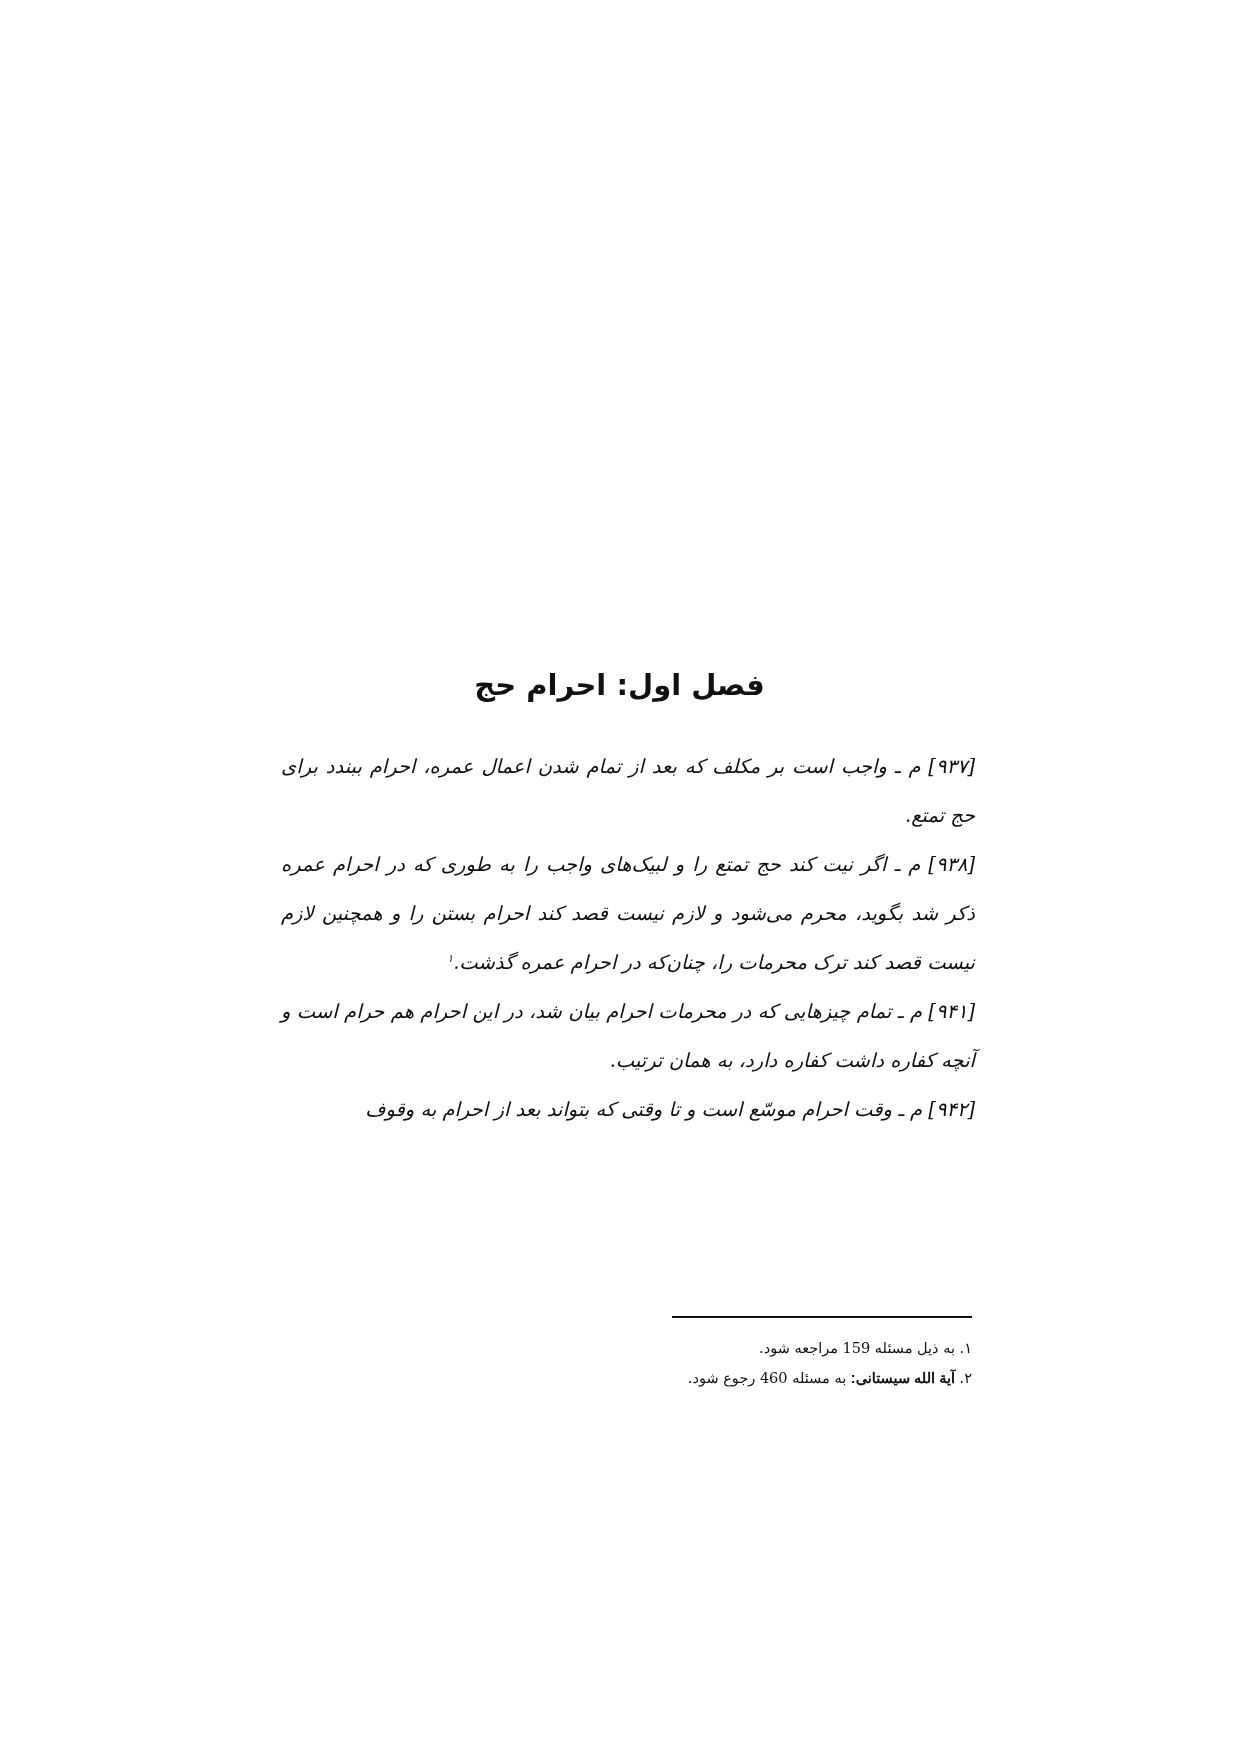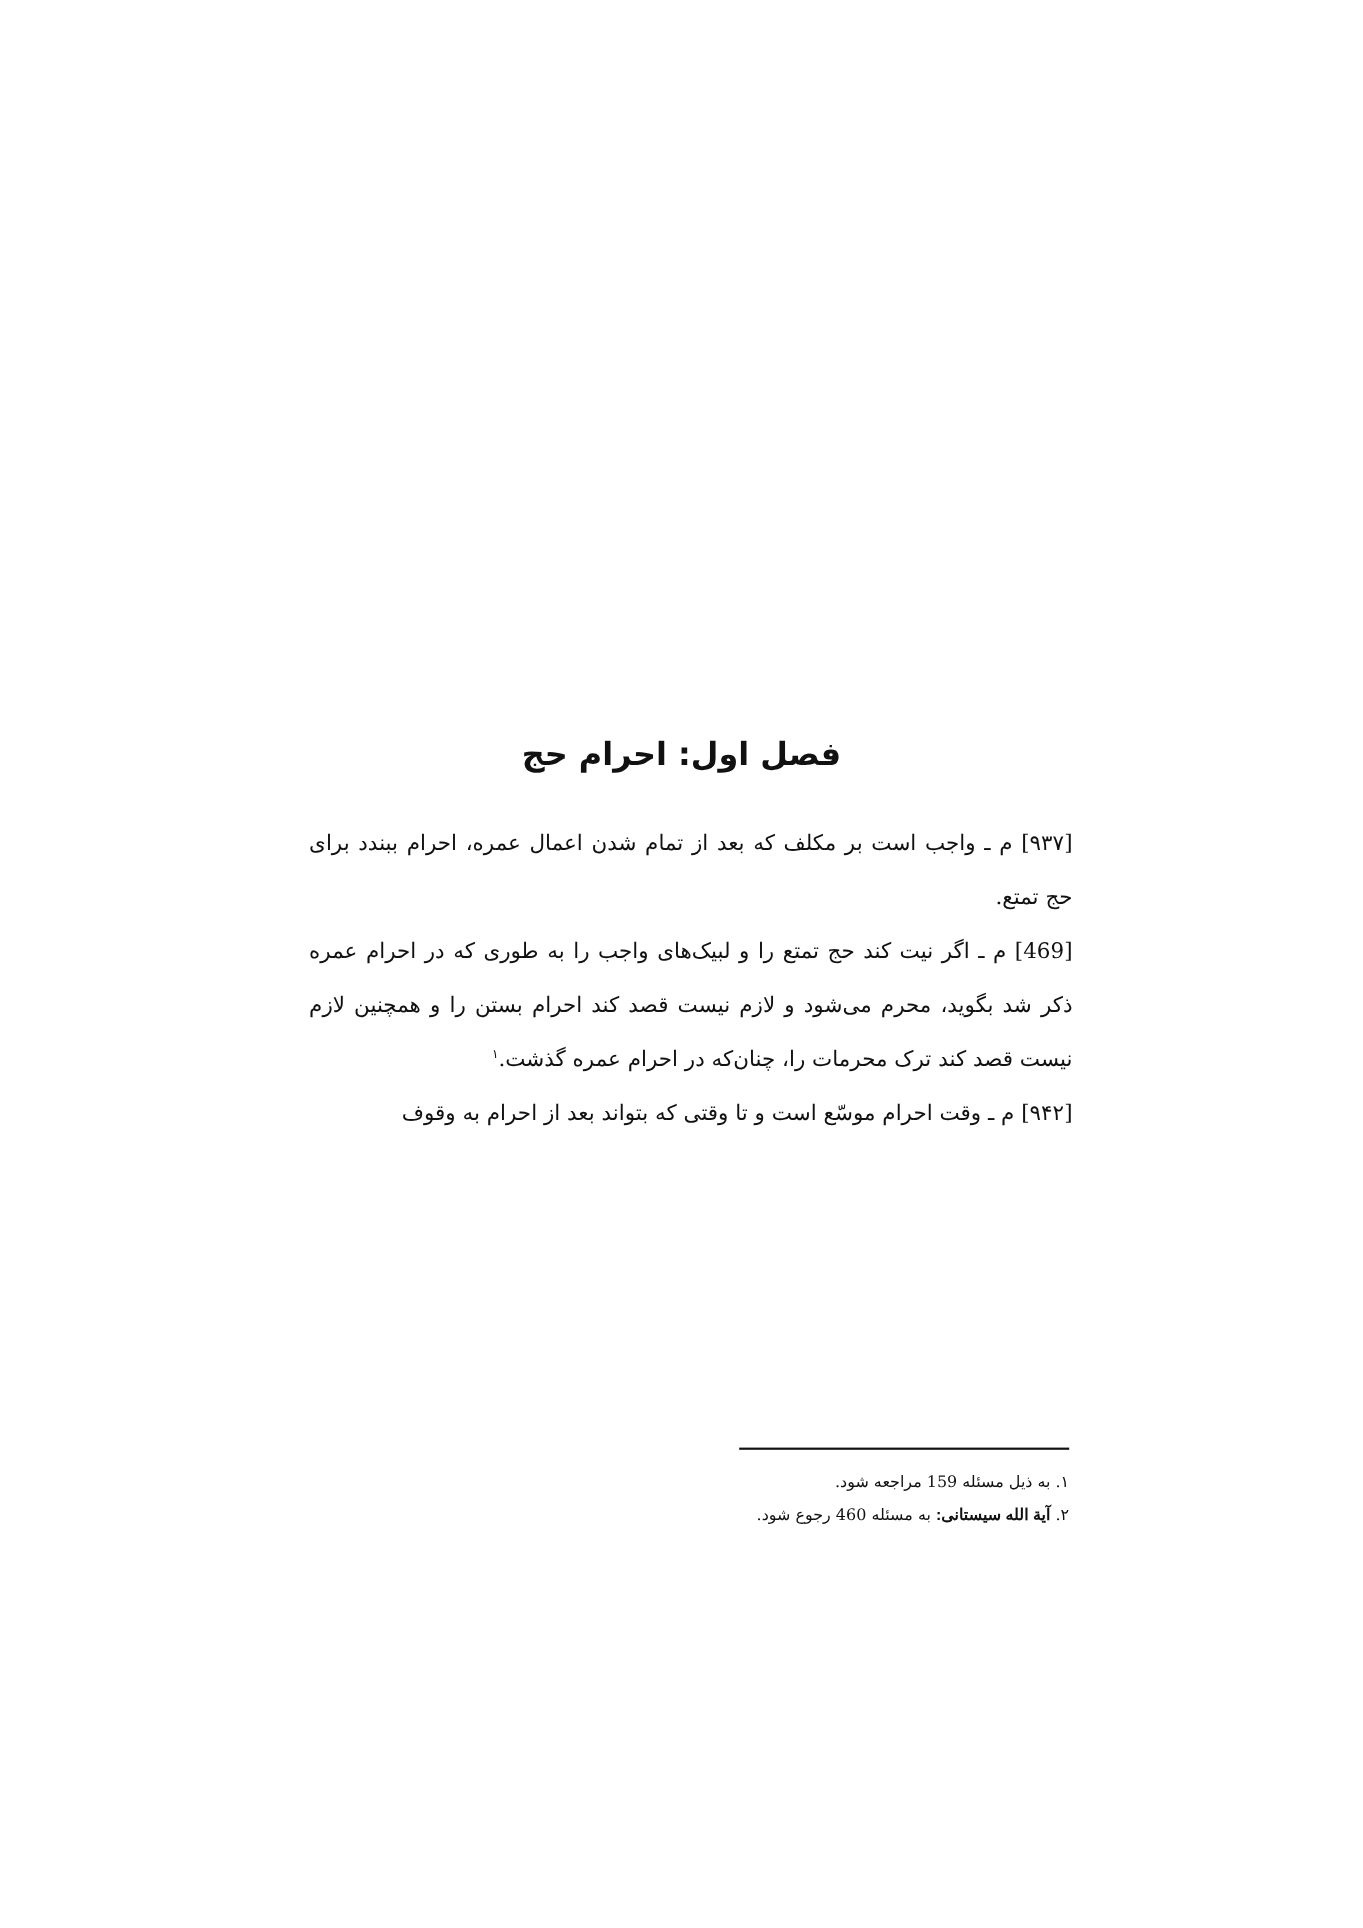--- a/index.html
+++ b/index.html
@@ -4,41 +4,45 @@
 <style>
   html, body { margin: 0; padding: 0; background: #ffffff; }
   body { width: 1239px; height: 1753px; position: relative; overflow: hidden;
          font-family: "DejaVu Serif", "Liberation Serif", serif; color: #111; }
   .page { position: absolute; left: 0; top: 0; width: 1239px; height: 1753px; }
   .title { position: absolute; top: 660px; left: 0; width: 1239px; text-align: center;
            direction: rtl; font-family: "DejaVu Sans", sans-serif; font-weight: bold;
            font-size: 29px; line-height: 50px; }
   .body-text { position: absolute; top: 742px; left: 265px; width: 710px; direction: rtl;
                font-size: 19.5px; line-height: 49px; text-align: justify; }
-  .para { margin: 0 0 0 16px; text-indent: 0; }
+  .para { margin: 0 0 0 16px; text-indent: 0; font-style: italic; }
   sup { font-size: 11px; line-height: 0; vertical-align: super; }
   .sep { position: absolute; top: 1316px; left: 672px; width: 300px; height: 2px; background: #111; }
   .footnotes { position: absolute; top: 1333px; left: 600px; width: 372px; direction: rtl;
                font-size: 14.5px; line-height: 30px; text-align: right; }
   .fn-bold { font-weight: bold; font-family: Liberation Sans, sans-serif; }
 </style>
 </head>
 <body>
 
 <div class="page">
   <div class="title">فصل اول: احرام حج</div>
 
   <div class="body-text">
     <p class="para">
       <span>[۹۳۷]</span>
       <span>م ـ واجب است بر مکلف که بعد از تمام شدن اعمال عمره، احرام ببندد برای حج تمتع.</span>
     </p>
     <p class="para">
-      <span>[469]</span>
+      <span>[۹۳۸]</span>
       <span>م ـ اگر نیت کند حج تمتع را و لبیک‌های واجب را به طوری که در احرام عمره ذکر شد بگوید، محرم می‌شود و لازم نیست قصد کند احرام بستن را و همچنین لازم نیست قصد کند ترک محرمات را، چنان‌که در احرام عمره گذشت.</span><sup>۱</sup>
+    </p>
+    <p class="para">
+      <span>[۹۴۱]</span>
+      <span>م ـ تمام چیزهایی که در محرمات احرام بیان شد، در این احرام هم حرام است و آنچه کفاره داشت کفاره دارد، به همان ترتیب.</span>
     </p>
     <p class="para">
       <span>[۹۴۲]</span>
       <span>م ـ وقت احرام موسّع است و تا وقتی که بتواند بعد از احرام به وقوف</span>
     </p>
   </div>
 
   <div class="sep"></div>
 
   <div class="footnotes">

